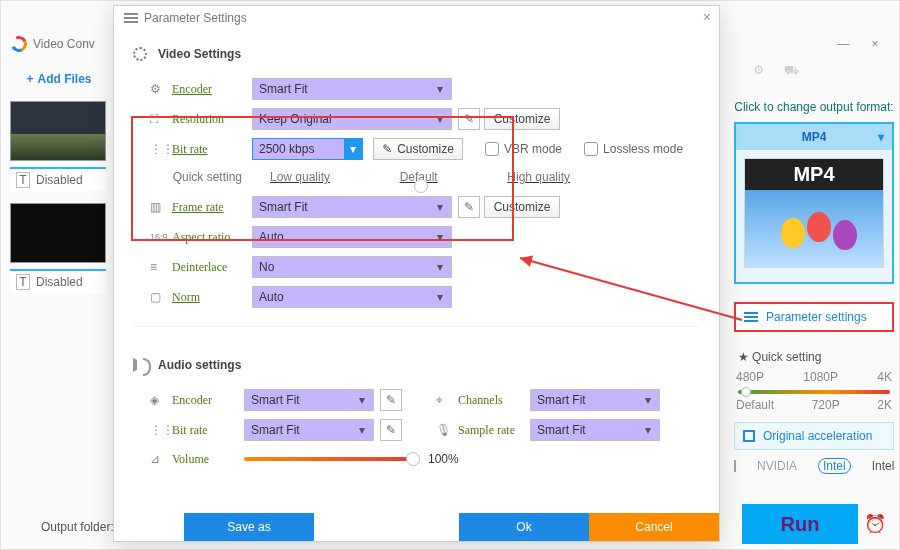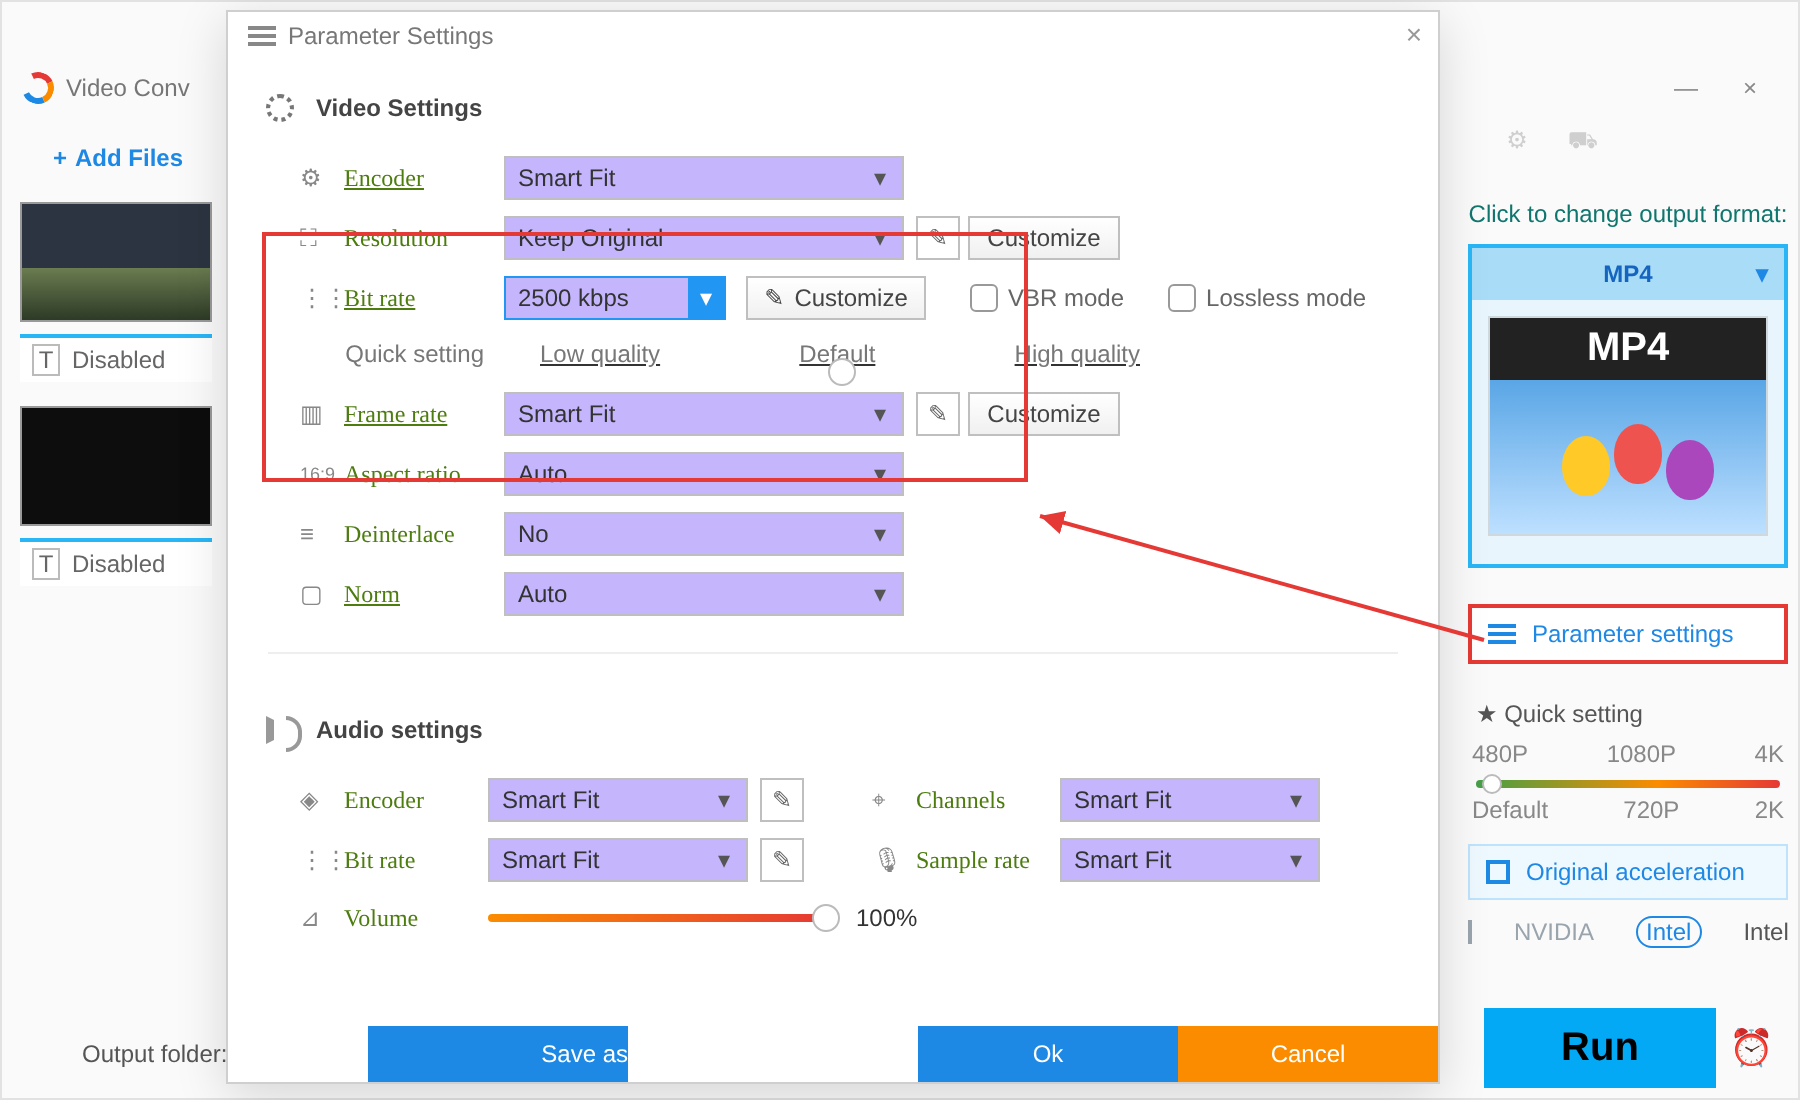--- a/index.html
+++ b/index.html
@@ -55,21 +55,21 @@
   .qslider .lab{color:#777;margin-right:18px;}
   .qslider .track{height:4px;flex:1;border-radius:2px;background:linear-gradient(90deg,#43a047 0%,#fb8c00 55%,#e53935 100%);position:relative;max-width:300px;}
   .qslider .thumb-s{width:14px;height:14px;border-radius:50%;background:#fff;border:1px solid #bbb;position:absolute;top:-5px;left:48%;}
   .qslider .marks{display:flex;justify-content:space-between;width:300px;position:relative;color:#777;font-size:11px;}
 
   .hr{height:1px;background:#eee;margin:14px 20px;}
 
   .btnbar{position:absolute;left:0;right:0;bottom:0;height:28px;display:flex;}
   .btnbar .gap{flex:1;}
   .btnbar button{border:0;color:#fff;height:28px;width:130px;}
-  .btn-save{background:#1e88e5;margin-left:70px;text-align:right;}
+  .btn-save{background:#1e88e5;margin-left:70px;}
   .btn-ok{background:#1e88e5;}
   .btn-cancel{background:#fb8c00;}
 
   
   .right{position:absolute;right:6px;top:100px;width:160px;}
   .right .lbl{color:#0f766e;text-align:center;margin-bottom:8px;}
   .fmt-card{border:2px solid #29b6f6;border-radius:0;background:#e9f5fd;padding:0 0 6px 0;}
   .fmt-hdr{background:#a9dcf7;color:#1565c0;height:26px;display:flex;align-items:center;justify-content:center;font-weight:700;position:relative;}
   .fmt-hdr .caret{position:absolute;right:8px;color:#1e88e5;}
   .fmt-body{background:#fff;margin:8px;height:110px;border:1px solid #cfd8dc;position:relative;display:flex;flex-direction:column;}
@@ -84,21 +84,21 @@
   .right .qs-title{margin:18px 0 6px 4px;color:#555;}
   .right .qs-track{height:4px;border-radius:2px;background:linear-gradient(90deg,#43a047,#fb8c00 60%,#e53935);position:relative;margin:6px 4px 0 4px;}
   .right .qs-track .qs-thumb{content:"";position:absolute;width:10px;height:10px;border-radius:50%;background:#fff;border:1px solid #bbb;left:2%;top:-3px;}
   .right .ticks{display:flex;justify-content:space-between;font-size:10px;color:#888;margin:4px 2px 0 2px;}
   .hwaccel{border:1px solid #bfe3fb;background:#eef8ff;height:28px;display:flex;align-items:center;padding:0 8px;color:#1e88e5;margin:10px 0 6px 0;}
   .chip{width:12px;height:12px;border:2px solid #1e88e5;margin-right:8px;}
   .vendors{display:flex;align-items:center;gap:21px;color:#9aa4ad;font-size:11px;margin-top:8px;}
   .vendors .g{width:14px;height:12px;border:1px solid #9aa4ad;}
   .vendors .intel{color:#1e88e5;border:1px solid #1e88e5;border-radius:9px;padding:0 4px;}
   .runbar{position:absolute;right:6px;bottom:6px;display:flex;align-items:center;}
-  .run{background:#03a9f4;color:#000000;border:0;height:40px;width:116px;font-size:20px;font-weight:600;}
+  .run{background:#03a9f4;color:#701a75;border:0;height:40px;width:116px;font-size:20px;font-weight:600;}
   .alarm{width:36px;height:40px;display:flex;align-items:center;justify-content:center;color:#29b6f6;font-size:18px;}
 
   
   .hl1{position:absolute;border:2px solid #e53935;left:131px;top:116px;width:383px;height:125px;pointer-events:none;}
   .arrow{position:absolute;left:514px;top:254px;width:232px;height:70px;pointer-events:none;}
 
   .audio .row label{width:72px;}
   .audio .select{width:130px;}
 </style>
 </head>

